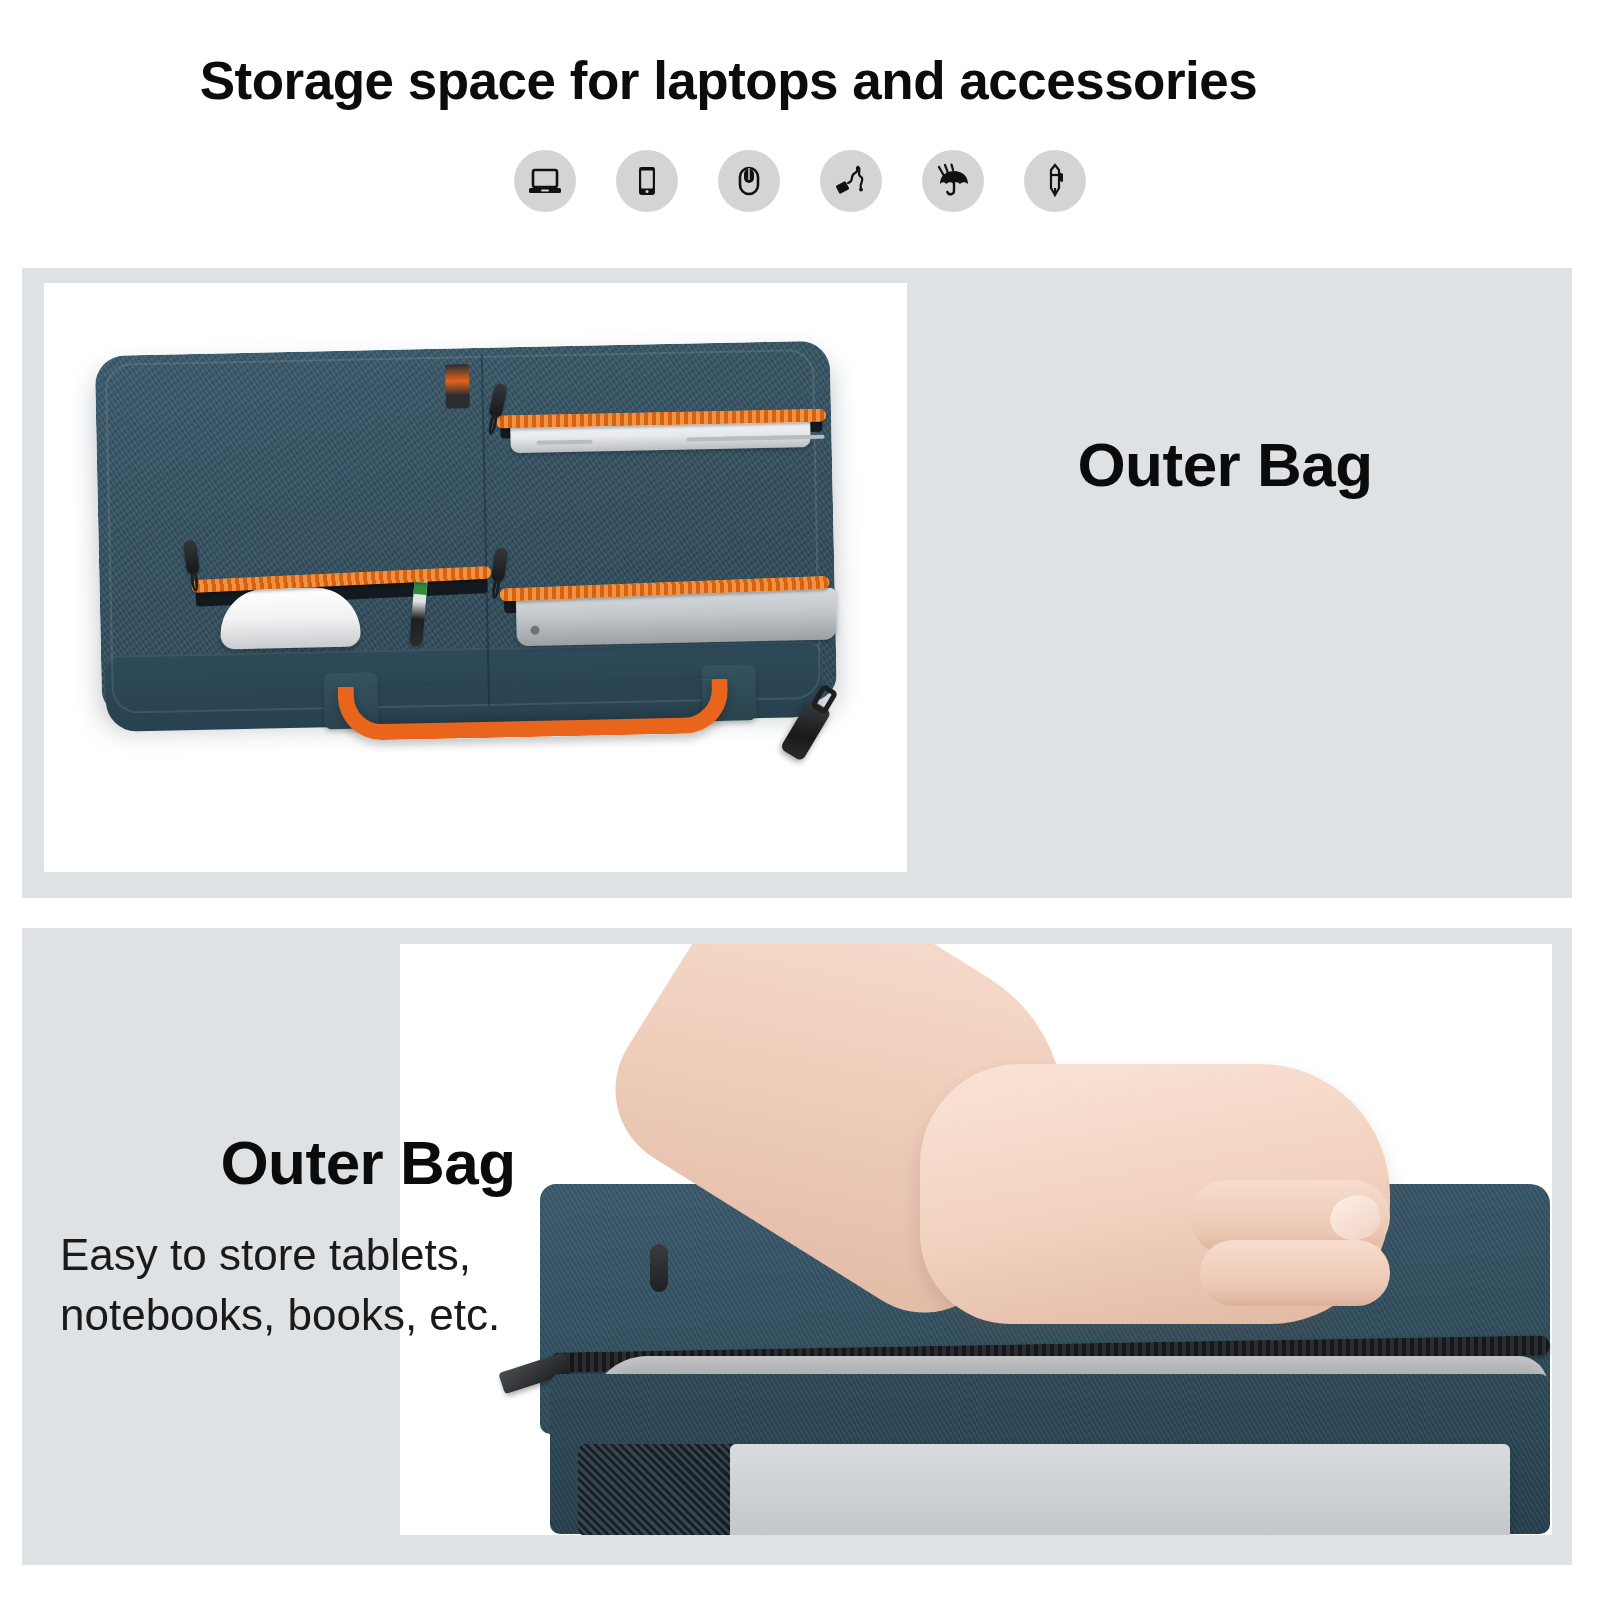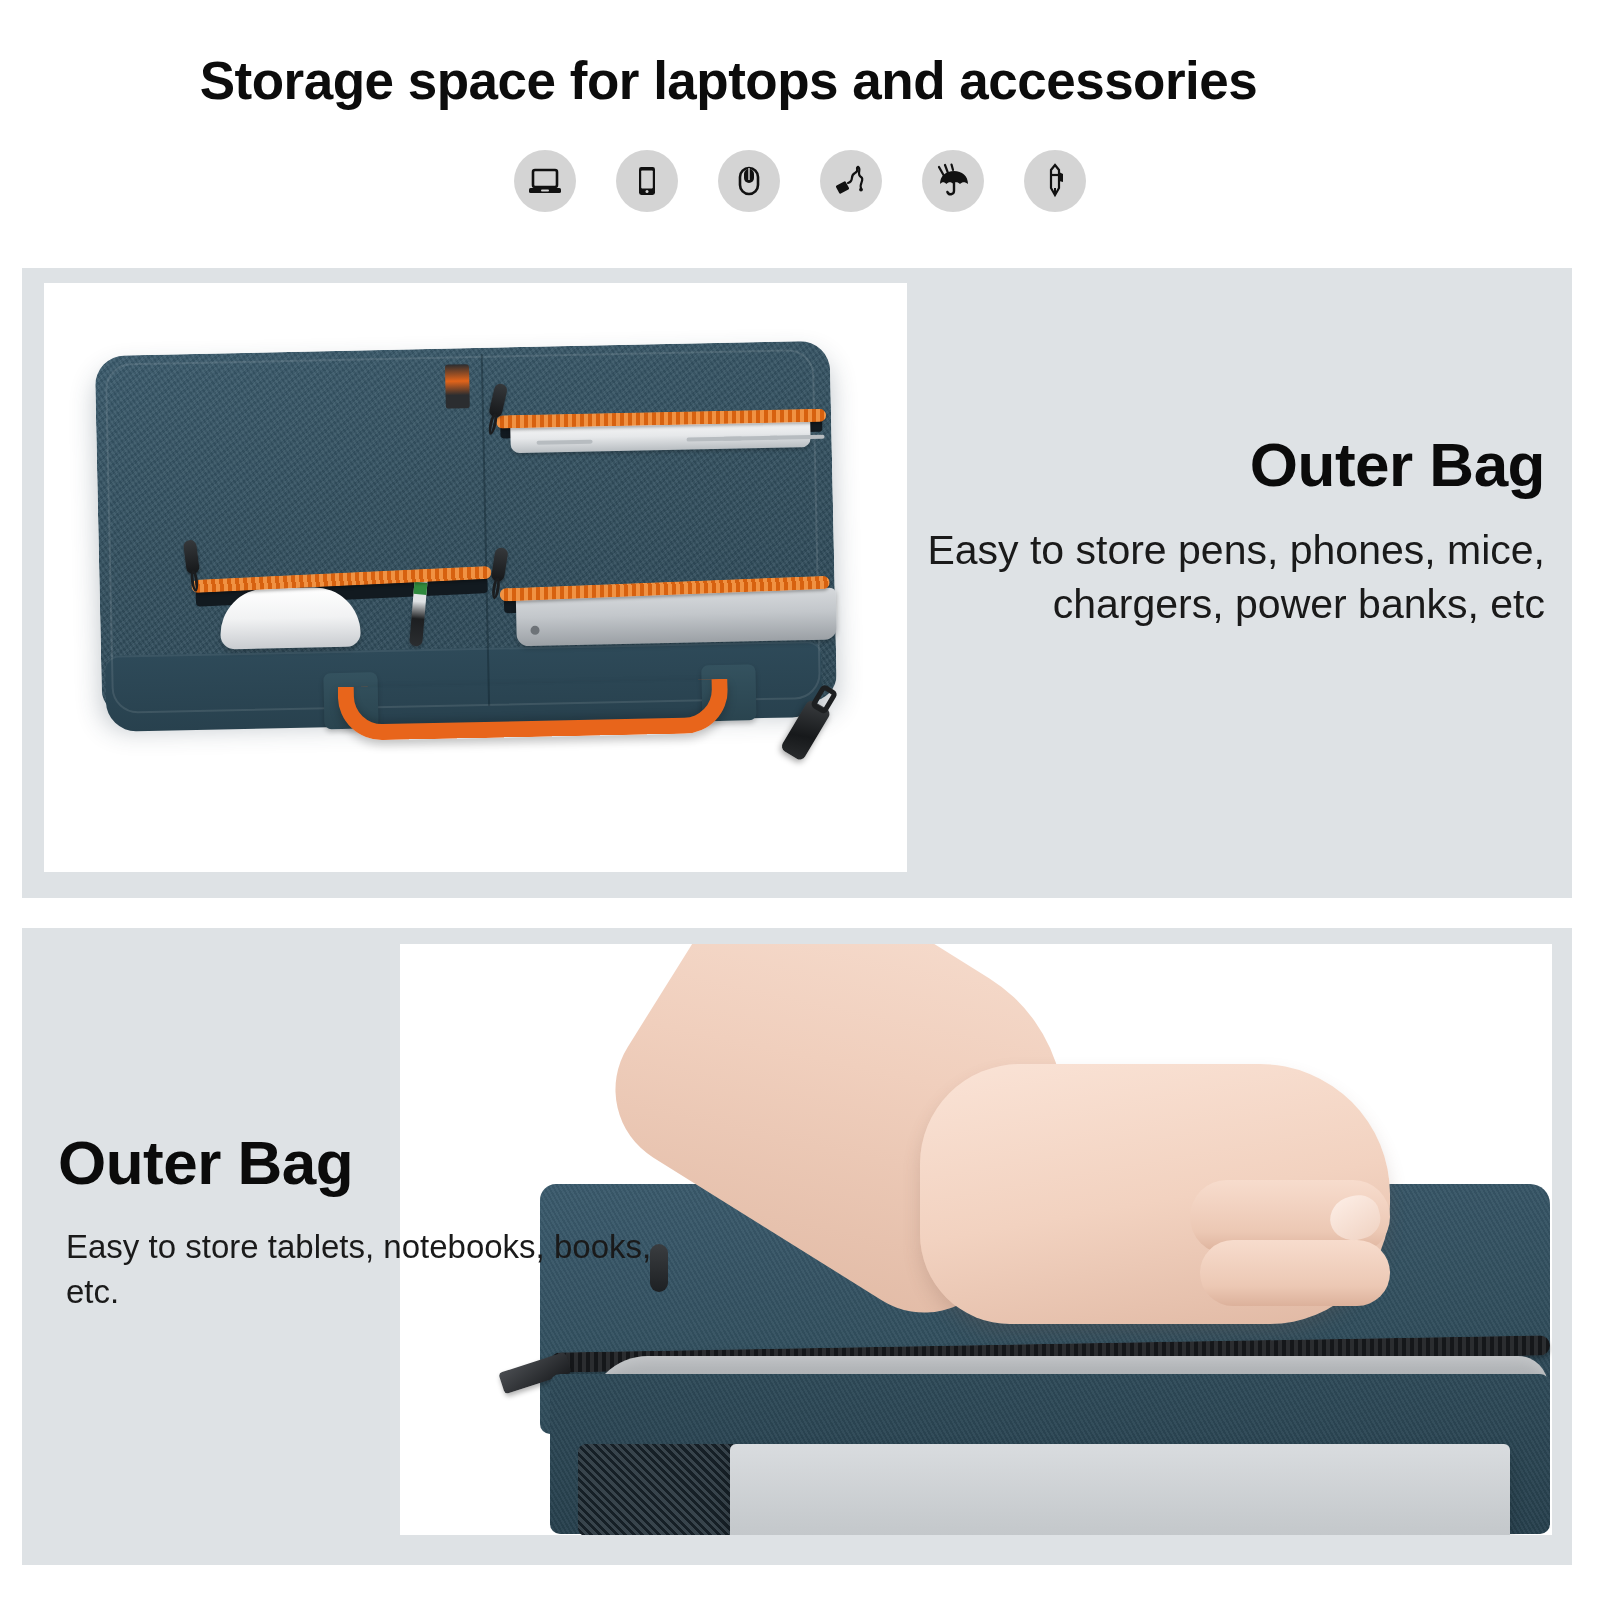--- a/index.html
+++ b/index.html
@@ -50,29 +50,29 @@
   .photo-top{left:44px;top:283px;width:863px;height:589px;}
   .photo-bottom{left:400px;top:944px;width:1152px;height:591px;}
 
   
   .text-block{position:absolute;}
   .tb-outer{left:905px;top:432px;width:640px;text-align:right;}
   .tb-main{left:58px;top:1130px;width:620px;text-align:left;}
 
   .block-heading{
     font-size:62px;font-weight:bold;color:#0b0b0b;
-    line-height:1.05;margin:0;letter-spacing:-0.5px;
+    line-height:1.05;margin:0;letter-spacing:-0.5px;text-align:center;
   }
   .tb-outer .block-body{
     font-size:41px;color:#1a1a1a;line-height:1.32;
     margin:26px 0 0 0;
   }
   .tb-main .block-body{
-    font-size:33px;color:#1a1a1a;line-height:1.36;
-    margin:30px 0 0 8px;
+    font-size:44px;color:#1a1a1a;line-height:1.36;
+    margin:30px 0 0 2px;
   }
 
   
   .bag-flat{
     position:absolute;left:55px;top:65px;width:760px;height:420px;
     transform:rotate(-1.2deg);
   }
   .bag-body{
     position:absolute;left:0;top:0;width:735px;height:360px;
     border-radius:30px 30px 26px 26px;
@@ -383,21 +383,20 @@
     <div class="handle-keeper keeper-l"></div>
     <div class="handle-keeper keeper-r"></div>
     <div class="handle"></div>
 
     <div class="main-zip-pull"></div>
   </div>
 </div>
 
 <div class="text-block tb-outer">
   <div class="block-heading">Outer Bag</div>
-  <div class="block-body">Easy to store pens, phones, mice, chargers, power banks, etc</div>
 </div>
 
 <div class="panel panel-bottom"></div>
 
 <div class="photo photo-bottom">
   <div class="scene">
     <div class="sleeve-back"></div>
     <div class="orange-peek"></div>
     <div class="tab-loop"></div>
     <div class="arm"></div>

